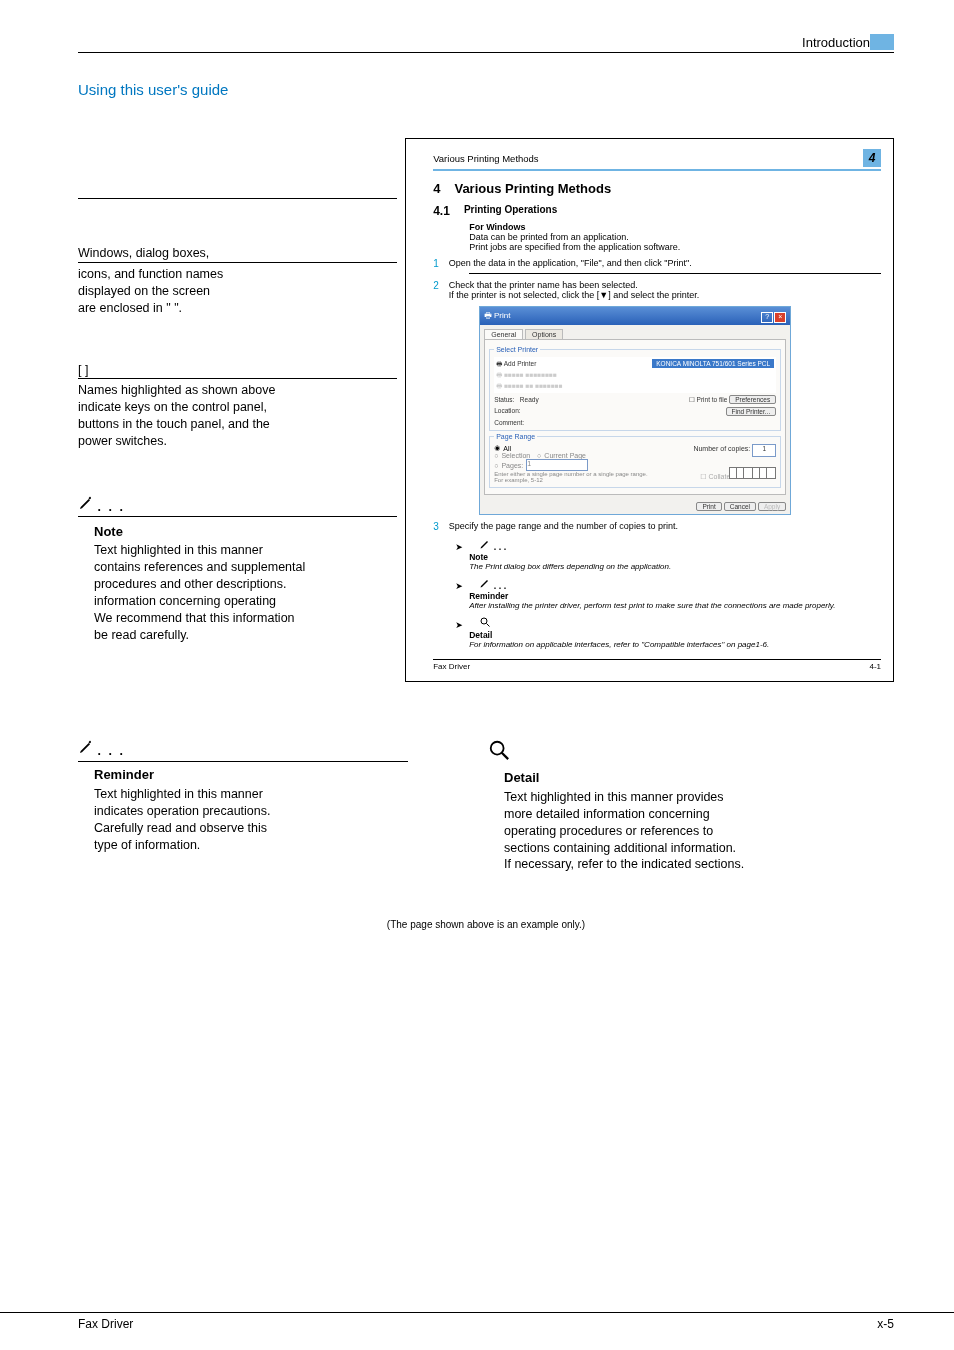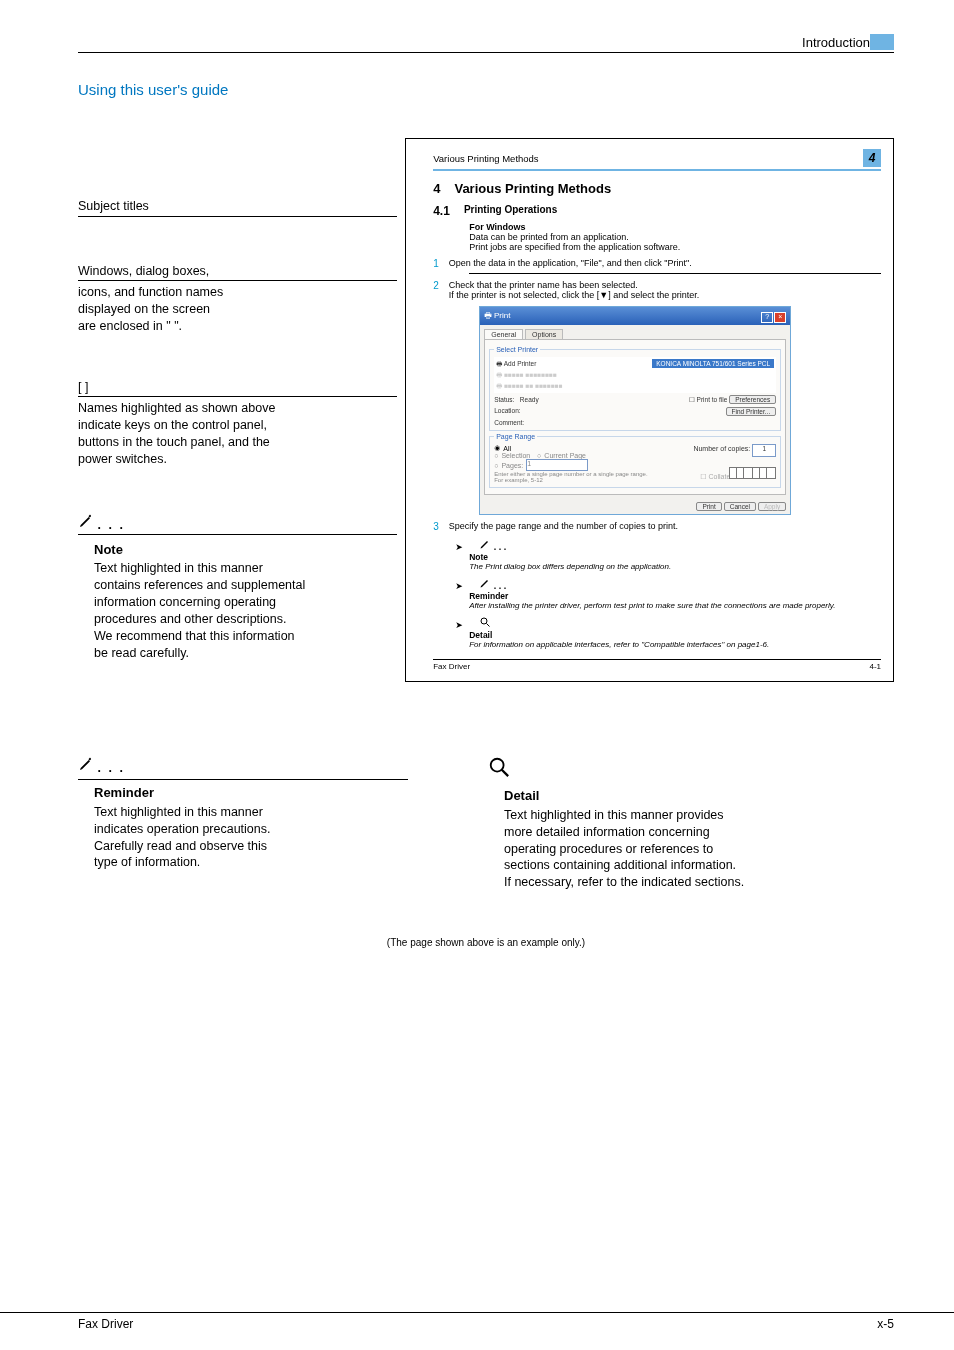--- a/index.html
+++ b/index.html
@@ -323,21 +323,20 @@
     <div class="header-right"></div>
   </div>
 
   <div class="section-title">Using this user's guide</div>
 
   <div class="diagram-wrap">
 
     <div class="left-col">
 
       <div class="callout">
-        <div class="label">Subject titles</div>
         <div class="line"></div>
       </div>
 
       <div class="callout" style="margin-top:12px;">
         <div>Windows, dialog boxes,</div>
         <div class="line"></div>
         <div class="desc">
           <div>icons, and function names</div>
           <div>displayed on the screen</div>
           <div>are enclosed in " ".</div>
@@ -359,22 +358,22 @@
         <span class="pen-icon">
           <svg viewBox="0 0 24 24">
               <path d="M3 21l3-1 12-12-2-2L4 18l-1 3zm14.7-14.3l1.6-1.6c.4-.4.4-1 0-1.4l-.6-.6c-.4-.4-1-.4-1.4 0l-1.6 1.6 2 2z" fill="#000"></path>
             </svg>
         </span><span style="letter-spacing:2px;font-weight:bold;"> . . .</span>
         <div class="icon-row"></div>
         <div class="body">
           <h4>Note</h4>
           <div>Text highlighted in this manner</div>
           <div>contains references and supplemental</div>
+          <div>procedures and other descriptions.</div>
           <div>information concerning operating</div>
-          <div>procedures and other descriptions.</div>
           <div>We recommend that this information</div>
           <div>be read carefully.</div>
         </div>
       </div>
     </div>
 
     <div class="example-box">
       <div class="ex-head">
         <span class="t">Various Printing Methods</span>
         <span class="num">4</span>

